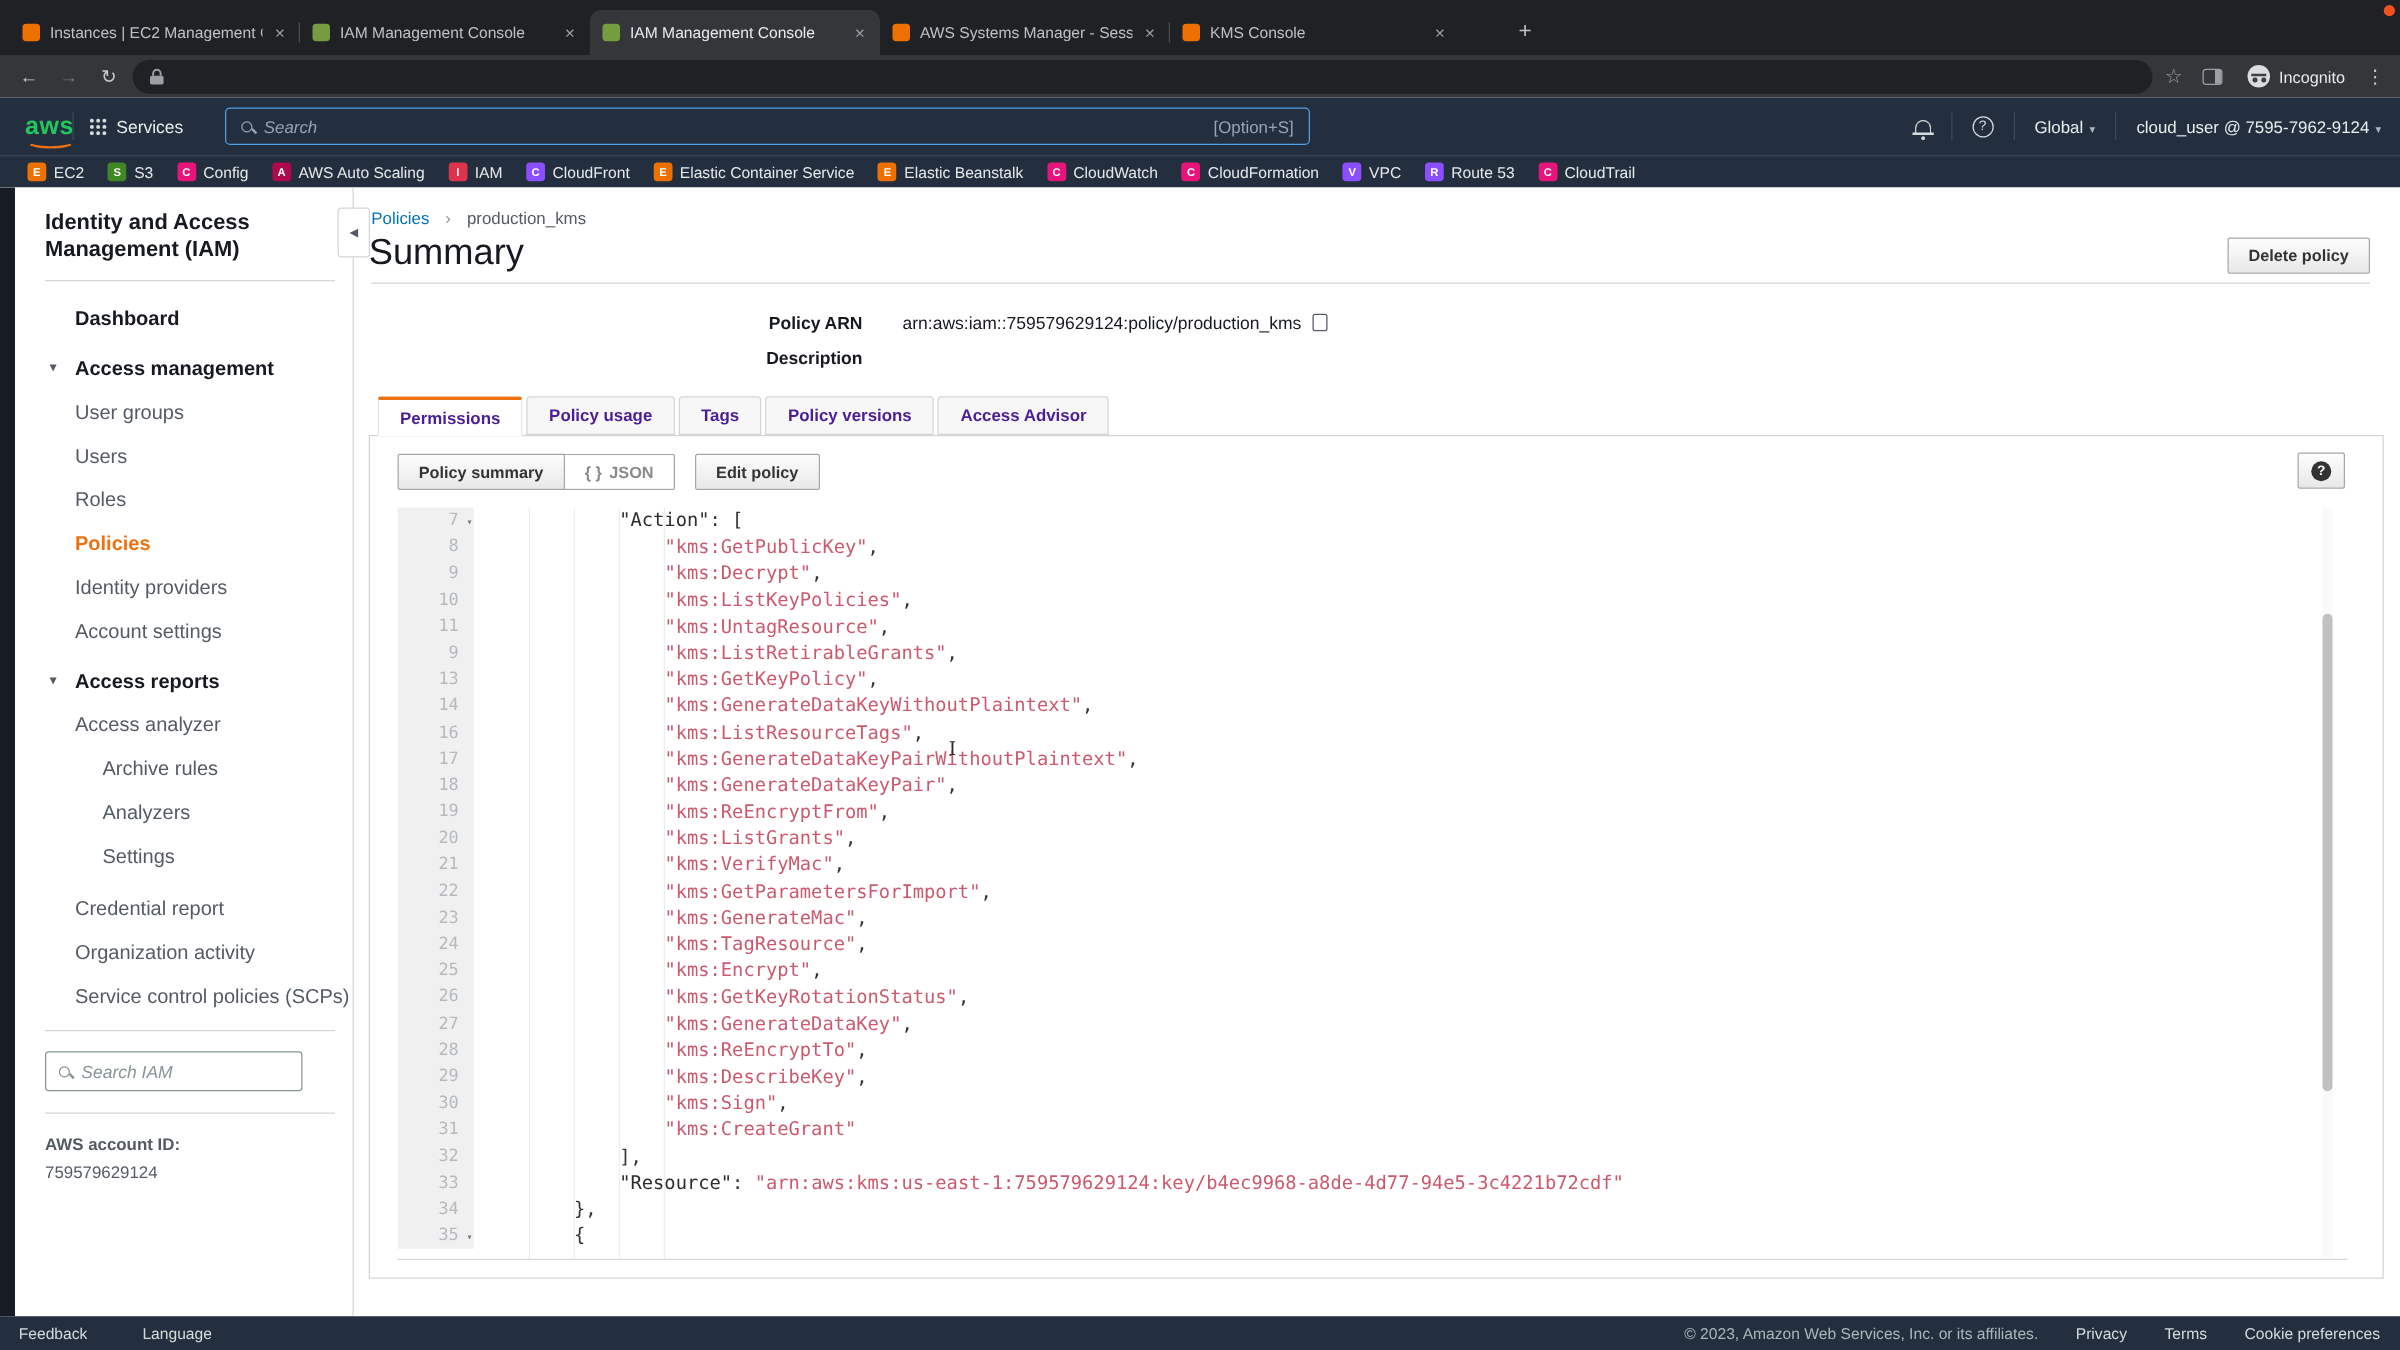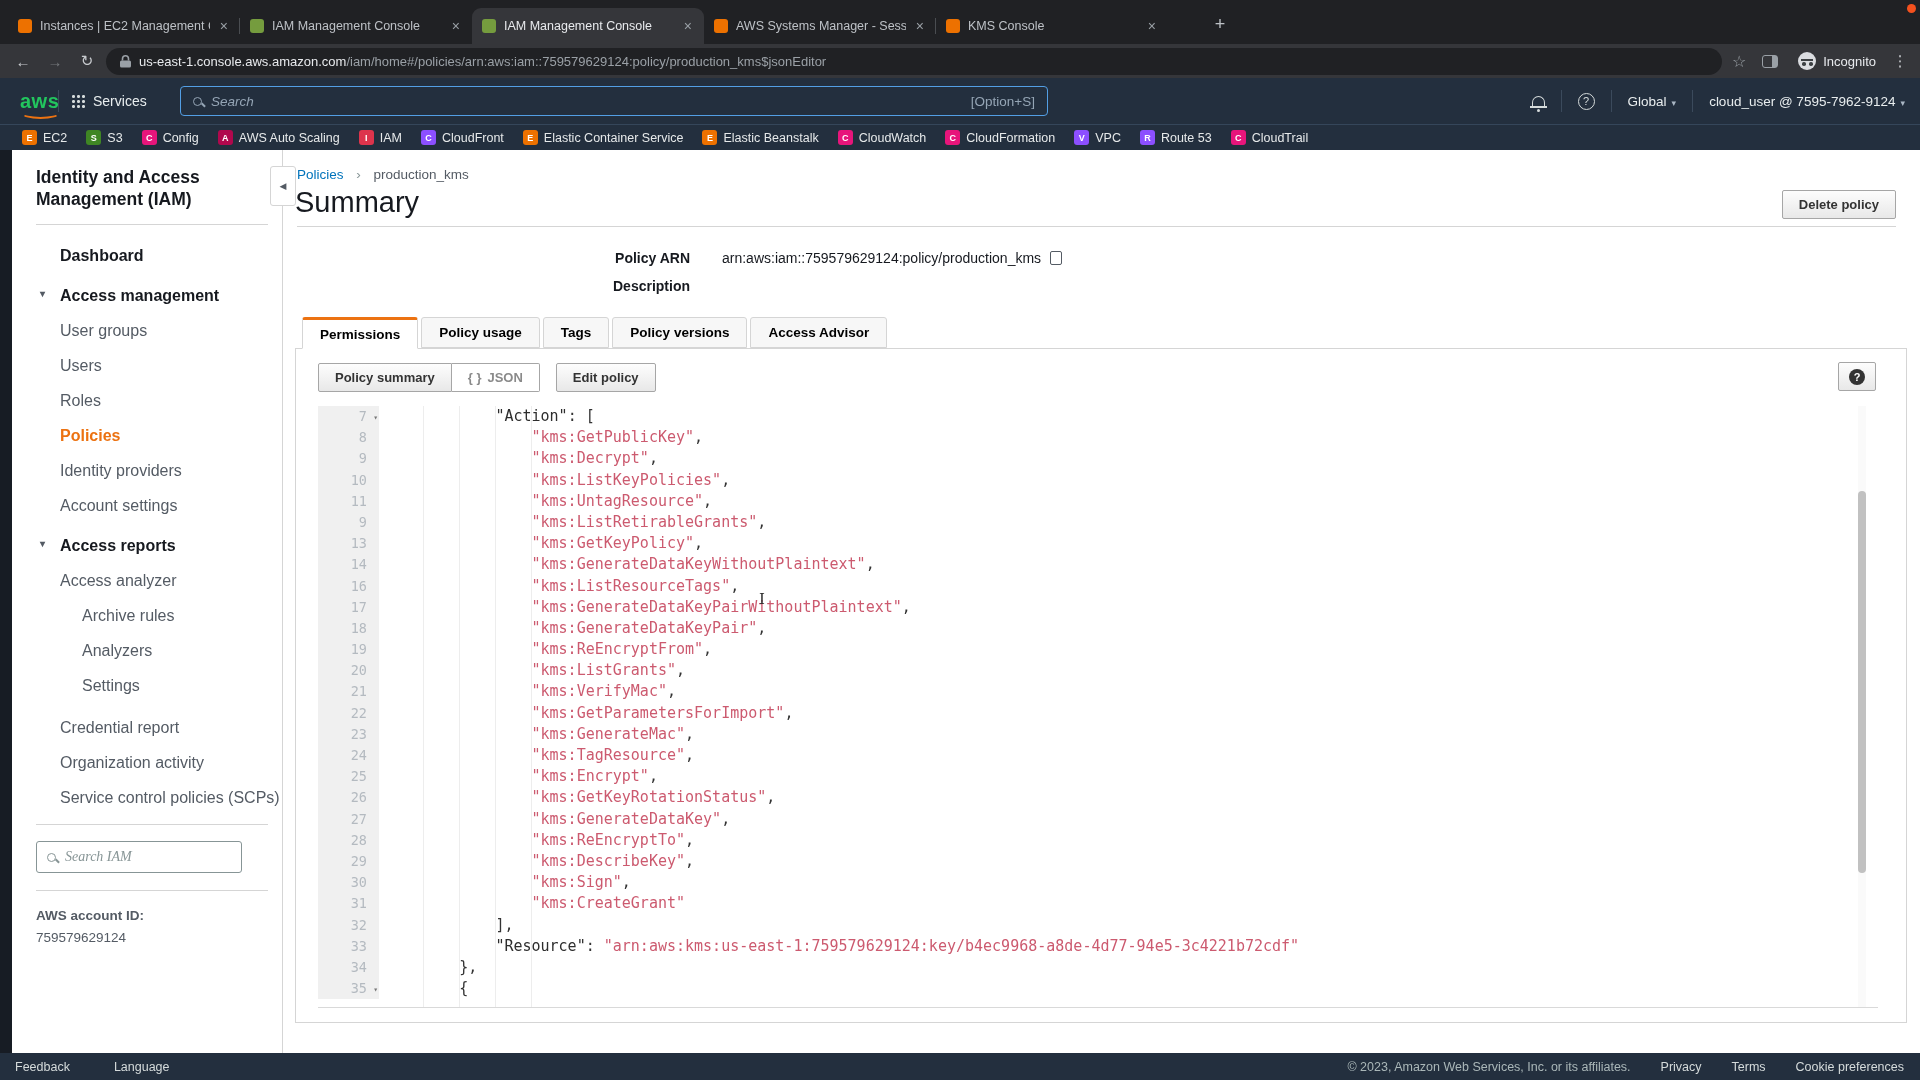--- a/index.html
+++ b/index.html
@@ -65,42 +65,42 @@
 .sbtitle{font-size:17.5px;font-weight:bold;color:#16191f;line-height:22px;width:205px;}
 .sbdiv{height:1px;background:#d5d5d5;margin-top:14px;}
 .sbnav{margin-top:22px;}
 .sbitem{font-size:16px;color:#545b64;margin-bottom:17px;padding-left:24px;position:relative;cursor:pointer;white-space:nowrap;}
 .sbitem.ind2{padding-left:46px;}
 .sbitem.bold{font-weight:bold;color:#16191f;}
 .sbitem.section{font-weight:bold;color:#16191f;margin-top:22px;}
 .sbitem.section::before{content:"▾";position:absolute;left:4px;top:1px;font-size:10px;color:#545b64;}
 .sbitem.selected{color:#ec7211;font-weight:bold;}
 .sbitem.gap{margin-top:24px;}
-.sbsearch{margin-top:16px;width:206px;height:32px;border:1px solid #879596;border-radius:3px;display:flex;align-items:center;gap:9px;padding:0 10px;color:#879596;font-size:14px;font-style:italic;font-family:Liberation Serif, serif;}
+.sbsearch{margin-top:16px;width:206px;height:32px;border:1px solid #879596;border-radius:3px;display:flex;align-items:center;gap:9px;padding:0 10px;color:#879596;font-size:14px;font-style:italic;}
 .sbaccount{margin-top:17px;}
 .sba1{font-size:13.5px;font-weight:bold;color:#545b64;}
 .sba2{font-size:13.5px;color:#545b64;margin-top:7px;}
 .collapse{position:absolute;left:270px;top:16px;width:26px;height:40px;background:#fff;border:1px solid #d5d5d5;border-radius:3px;display:flex;align-items:center;justify-content:center;color:#545b64;font-size:9px;cursor:pointer;}
 
 
 .content{position:absolute;left:283px;top:0;right:0;height:100%;}
 .crumb{position:absolute;left:14px;top:17px;font-size:13.5px;color:#545b64;}
 .crumb .lnk{color:#0073bb;cursor:pointer;}
 .crumb .sep{margin:0 9px;color:#879596;}
 .pgtitle{position:absolute;left:12px;top:36px;font-size:29px;font-weight:400;color:#16191f;}
 .btn{display:inline-flex;align-items:center;justify-content:center;background:linear-gradient(#fdfdfd,#e8e8e8);border:1px solid #a6a6a6;border-radius:2px;color:#333;font-weight:bold;font-size:13px;padding:0 16px;height:29px;cursor:pointer;white-space:nowrap;}
 .delbtn{position:absolute;right:24px;top:40px;}
 .hr1{position:absolute;left:14px;right:24px;top:76px;height:1px;background:#d5d5d5;}
 .frow{position:absolute;left:0;height:18px;}
 .flabel{position:absolute;left:0;width:407px;text-align:right;font-size:14px;font-weight:bold;color:#16191f;}
 .fvalue{position:absolute;left:439px;font-size:14px;color:#16191f;display:flex;align-items:center;}
 .copyic{width:12px;height:14px;border:1.5px solid #545b64;border-radius:2px;position:relative;margin-left:9px;background:#fff;cursor:pointer;}
 .copyic::before{content:"";position:absolute;left:2.5px;top:-5px;width:12px;height:14px;border:1.5px solid #545b64;border-radius:2px;z-index:-1;}
 .tabs2{position:absolute;left:19px;top:167px;display:flex;gap:3px;z-index:2;}
-.ptab{height:31px;padding:0 17px;display:flex;align-items:center;font-size:13.5px;font-weight:bold;color:#000000;background:#f7f7f7;border:1px solid #d5d5d5;border-radius:3px 3px 0 0;cursor:pointer;}
+.ptab{height:31px;padding:0 17px;display:flex;align-items:center;font-size:13.5px;font-weight:bold;color:#4c1d95;background:#f7f7f7;border:1px solid #d5d5d5;border-radius:3px 3px 0 0;cursor:pointer;}
 .ptab.active{background:#fff;border-top:3px solid #ec7211;border-bottom:1px solid #fff;margin-bottom:-1px;height:32px;}
 .panel{position:absolute;left:12px;right:13px;top:198px;height:675px;border:1px solid #d5d5d5;background:#fff;}
 .vbtns{position:absolute;left:22px;top:14px;display:flex;align-items:center;}
 .vb1{border-radius:2px 0 0 2px;}
 .vb2{border-radius:0 2px 2px 0;border-left:none;background:#fff;color:#8a8a8a;gap:6px;}
 .vb2 .brace{font-weight:bold;color:#8a8a8a;}
 .editbtn{margin-left:16px;}
 .helpbtn{position:absolute;right:30px;top:13px;width:38px;height:29px;padding:0;}
 .qcirc{width:16px;height:16px;border-radius:50%;background:#333;color:#fff;font-size:11px;font-weight:bold;display:flex;align-items:center;justify-content:center;}
 
@@ -163,21 +163,20 @@
 
 <div class="urlrow">
   <span class="navic">←</span>
   <span class="navic fwd">→</span>
   <span class="navic">↻</span>
   <div class="urlpill">
     <svg width="11" height="13">
         <rect y="5.5" width="11" height="7" rx="1.5" fill="#9aa0a6"></rect>
         <path d="M2.5 5.5V3.8a3 3 0 0 1 6 0v1.7" stroke="#9aa0a6" stroke-width="1.6" fill="none"></path>
       </svg>
-    <span style="overflow:hidden;white-space:nowrap;"><span class="urldomain">us-east-1.console.aws.amazon.com</span><span class="urlpath">/iam/home#/policies/arn:aws:iam::759579629124:policy/production_kms$jsonEditor</span></span>
   </div>
   <span class="star">☆</span>
   <span class="panelic"></span>
   <span class="incog">
     <span class="spy"></span>
     <span>Incognito</span>
   </span>
   <span class="menu3">⋮</span>
 </div>
 

